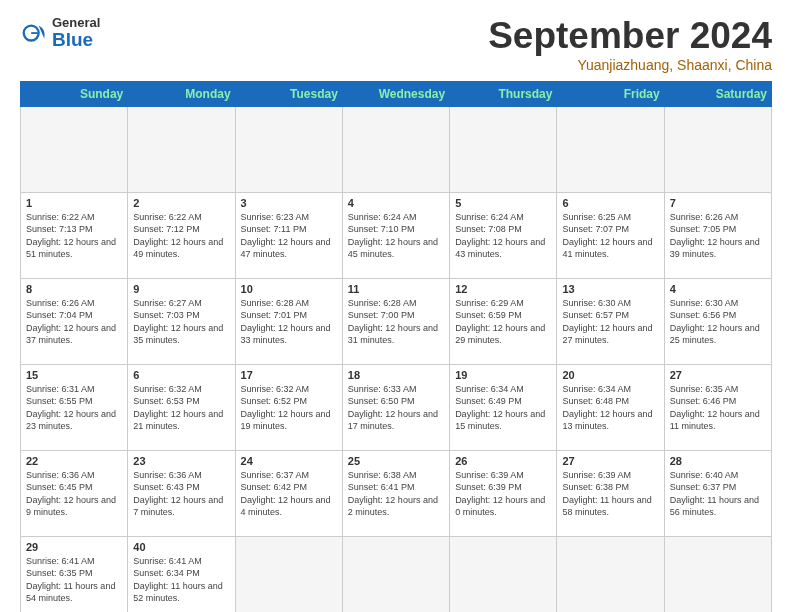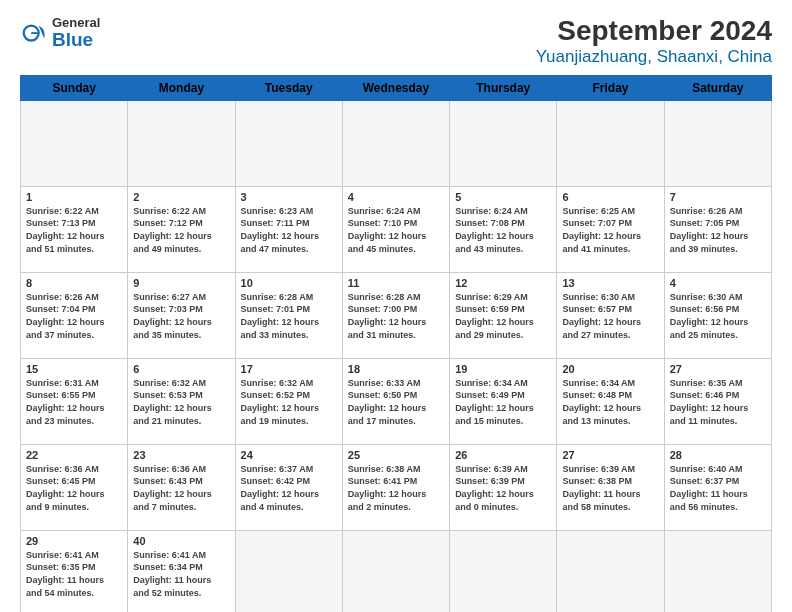--- a/index.html
+++ b/index.html
@@ -44,43 +44,43 @@
       color: #1a6bbb;
     }
     .logo-icon {
       width: 28px;
       height: 28px;
     }
     .title-block {
       text-align: right;
     }
     .title-month {
-      font-size: 28px;
+      font-size: 37px;
       font-weight: bold;
       color: #333;
       line-height: 1.1;
     }
     .title-location {
-      font-size: 17px;
-      color: #0369a1;
+      font-size: 14px;
+      color: #a16207;
     }
     .calendar {
       flex: 1;
       border: 1px solid #ccc;
       border-collapse: collapse;
       width: 100%;
       table-layout: fixed;
     }
     .calendar th {
       background: #1a6bbb;
-      color: #000000;
+      color: #86efac;
       font-size: 12px;
       font-weight: bold;
       padding: 5px 4px;
-      text-align: center;
+      text-align: right;
       border: 1px solid #1a6bbb;
     }
     .calendar td {
       border: 1px solid #ccc;
       vertical-align: top;
       padding: 4px 5px;
       font-size: 9.5px;
       color: #333;
       background: #fff;
       height: 86px;
@@ -92,21 +92,20 @@
       font-size: 11px;
       font-weight: bold;
       color: #333;
       display: block;
       margin-bottom: 2px;
     }
     .day-info {
       font-size: 9px;
       line-height: 1.4;
       color: #444;
-      font-weight: bold;
     }
     table {
       width: 100%;
       border-collapse: collapse;
     }
   </style>
 </head>
 <body>
 
 <div class="page">

